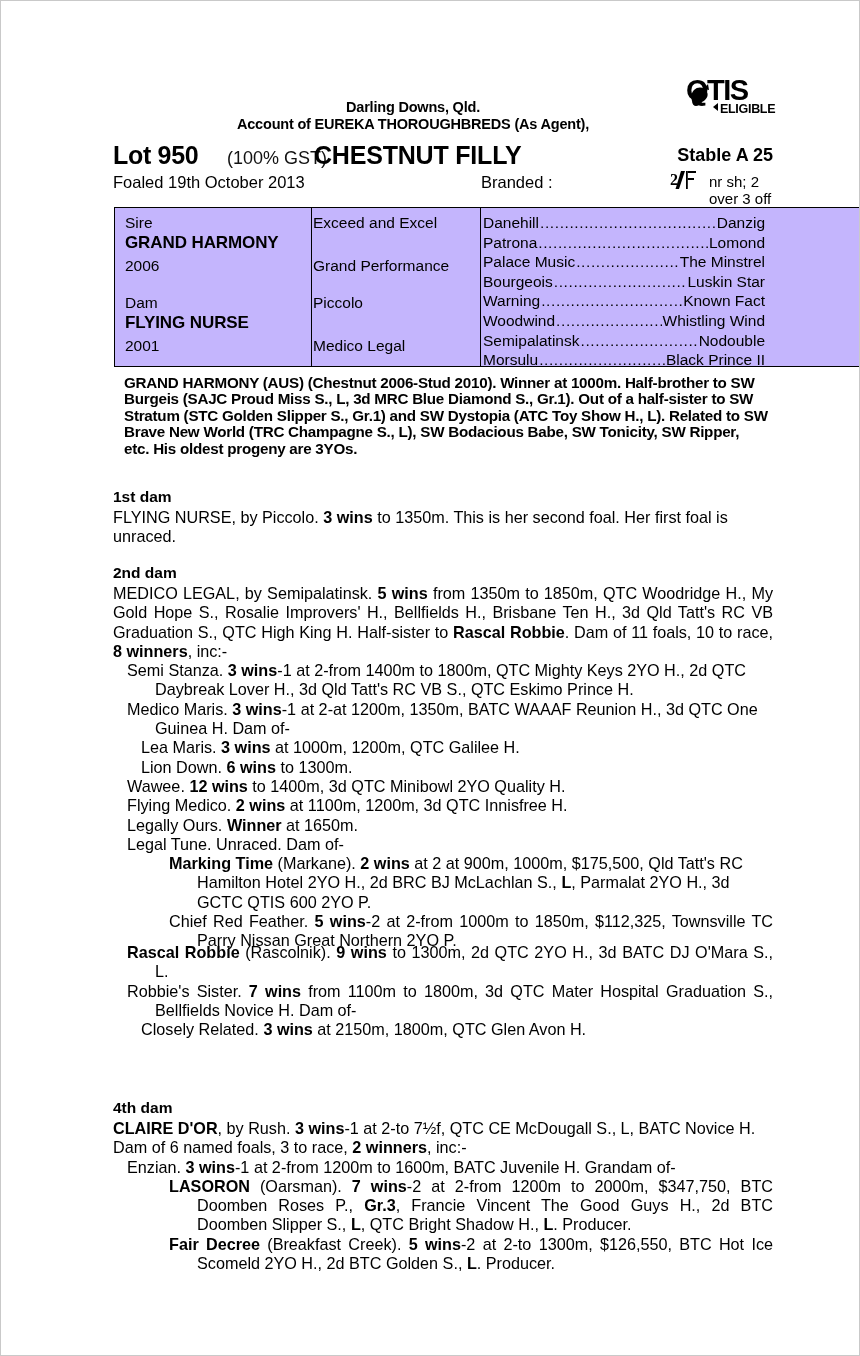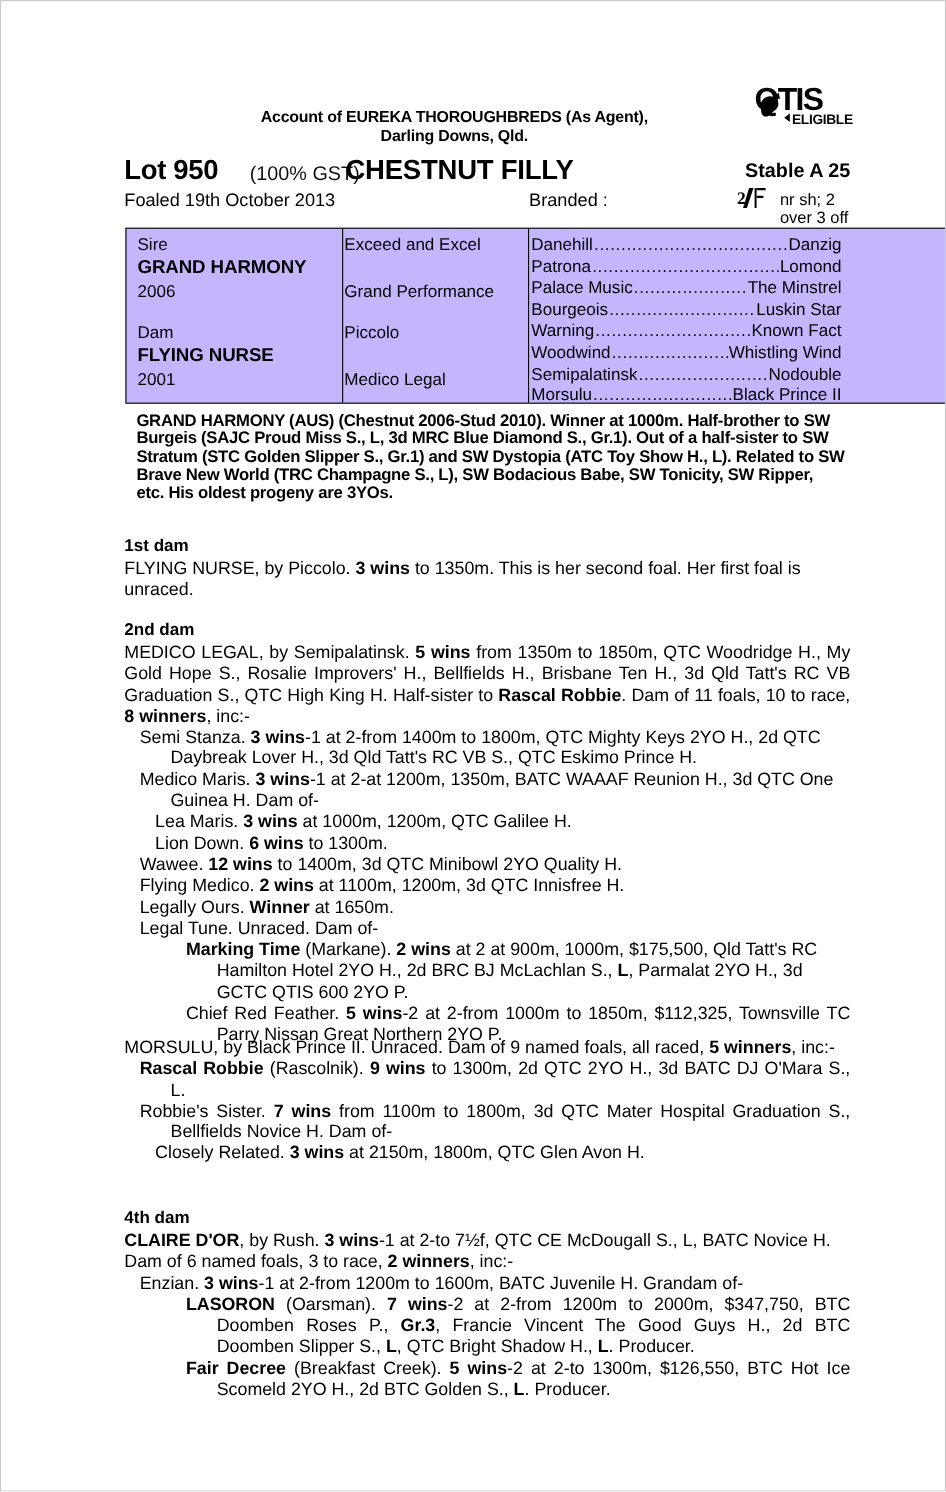--- a/index.html
+++ b/index.html
@@ -204,22 +204,22 @@
       <g>
         <path d="M9 17 C13 13, 20 14, 22 19 C24 23, 21 27, 17 29 C15 32, 13 33, 11 33 C9 33, 7 31, 7 28 C6 24, 6 20, 9 17 Z" fill="#000"></path>
         <path d="M19 16 L23 11 L24 17 Z" fill="#000"></path>
       </g>
       <path d="M28 34 L33 30 L33 38 Z" fill="#000"></path>
       <text x="35" y="40" font-family="Liberation Sans, sans-serif" font-size="12.5" font-weight="bold" fill="#000" letter-spacing="-0.3">ELIGIBLE</text>
     </svg>
   </div>
 
   <div class="acct">
+    <div>Darling Downs, Qld.</div>
     <div>Account of EUREKA THOROUGHBREDS (As Agent),</div>
-    <div>Darling Downs, Qld.</div>
   </div>
 
   <div class="titlerow">
     <span class="lotno">Lot 950</span>
     <span class="gst">(100% GST)</span>
     <span class="sextype">CHESTNUT FILLY</span>
     <span class="stable">Stable A 25</span>
   </div>
 
   <div class="foaledrow">
@@ -318,21 +318,20 @@
         <p class="e lvl3"><span>Lea Maris. </span><span class="w" style="font-weight: bold;">3 wins</span><span> at 1000m, 1200m, QTC Galilee H.</span></p>
         <p class="e lvl3"><span>Lion Down. </span><span class="w" style="font-weight: bold;">6 wins</span><span> to 1300m.</span></p>
         <p class="e lvl2"><span>Wawee. </span><span class="w" style="font-weight: bold;">12 wins</span><span> to 1400m, 3d QTC Minibowl 2YO Quality H.</span></p>
         <p class="e lvl2"><span>Flying Medico. </span><span class="w" style="font-weight: bold;">2 wins</span><span> at 1100m, 1200m, 3d QTC Innisfree H.</span></p>
         <p class="e lvl2"><span>Legally Ours. </span><span class="w" style="font-weight: bold;">Winner</span><span> at 1650m.</span></p>
         <p class="e lvl2"><span>Legal Tune. Unraced. Dam of-</span></p>
         <p class="e lvl4"><span class="w" style="font-weight: bold;">Marking Time</span><span> (Markane). </span><span class="w" style="font-weight: bold;">2 wins</span><span> at 2 at 900m, 1000m, $175,500, Qld Tatt's RC Hamilton Hotel 2YO H., 2d BRC BJ McLachlan S., </span><span class="w" style="font-weight: bold;">L</span><span>, Parmalat 2YO H., 3d GCTC QTIS 600 2YO P.</span></p>
         <p class="e lvl4 just"><span>Chief Red Feather. </span><span class="w" style="font-weight: bold;">5 wins</span><span>-2 at 2-from 1000m to 1850m, $112,325, Townsville TC Parry Nissan Great Northern 2YO P.</span></p>
       </div>
       <div class="damsec" style="top: 942px;">
-        <p class="e lvl0 just"><span>MORSULU, by Black Prince II. Unraced. Dam of 9 named foals, all raced, </span><span class="w" style="font-weight: bold;">5 winners</span><span>, inc:-</span></p>
         <p class="e lvl2 just"><span class="w" style="font-weight: bold;">Rascal Robbie</span><span> (Rascolnik). </span><span class="w" style="font-weight: bold;">9 wins</span><span> to 1300m, 2d QTC 2YO H., 3d BATC DJ O'Mara S., L.</span></p>
         <p class="e lvl2 just"><span>Robbie's Sister. </span><span class="w" style="font-weight: bold;">7 wins</span><span> from 1100m to 1800m, 3d QTC Mater Hospital Graduation S., Bellfields Novice H. Dam of-</span></p>
         <p class="e lvl3"><span>Closely Related. </span><span class="w" style="font-weight: bold;">3 wins</span><span> at 2150m, 1800m, QTC Glen Avon H.</span></p>
       </div>
       <div class="damsec" style="top: 1097px;">
         <div class="damhead">4th dam</div>
         <p class="e lvl0"><span class="w" style="font-weight: bold;">CLAIRE D'OR</span><span>, by Rush. </span><span class="w" style="font-weight: bold;">3 wins</span><span>-1 at 2-to 7½f, QTC CE McDougall S., L, BATC Novice H. Dam of 6 named foals, 3 to race, </span><span class="w" style="font-weight: bold;">2 winners</span><span>, inc:-</span></p>
         <p class="e lvl2"><span>Enzian. </span><span class="w" style="font-weight: bold;">3 wins</span><span>-1 at 2-from 1200m to 1600m, BATC Juvenile H. Grandam of-</span></p>
         <p class="e lvl4 just"><span class="w" style="font-weight: bold;">LASORON</span><span> (Oarsman). </span><span class="w" style="font-weight: bold;">7 wins</span><span>-2 at 2-from 1200m to 2000m, $347,750, BTC Doomben Roses P., </span><span class="w" style="font-weight: bold;">Gr.3</span><span>, Francie Vincent The Good Guys H., 2d BTC Doomben Slipper S., </span><span class="w" style="font-weight: bold;">L</span><span>, QTC Bright Shadow H., </span><span class="w" style="font-weight: bold;">L</span><span>. Producer.</span></p>
         <p class="e lvl4 just"><span class="w" style="font-weight: bold;">Fair Decree</span><span> (Breakfast Creek). </span><span class="w" style="font-weight: bold;">5 wins</span><span>-2 at 2-to 1300m, $126,550, BTC Hot Ice Scomeld 2YO H., 2d BTC Golden S., </span><span class="w" style="font-weight: bold;">L</span><span>. Producer.</span></p>

